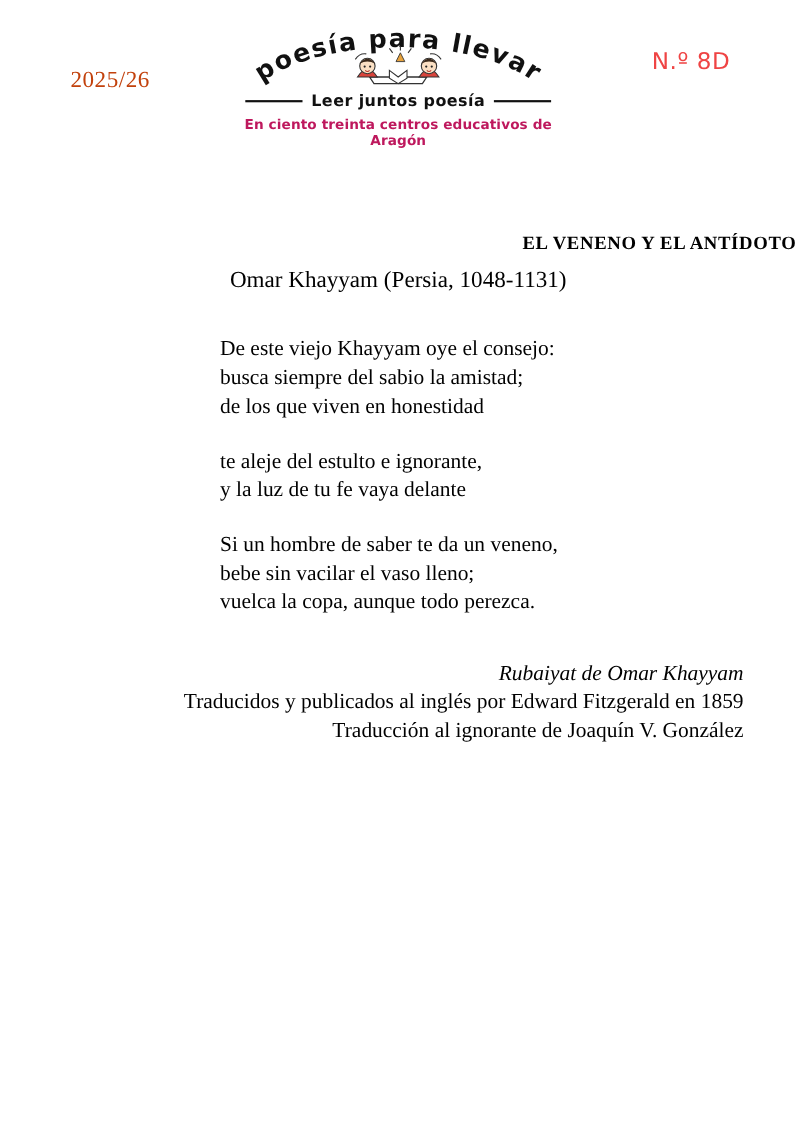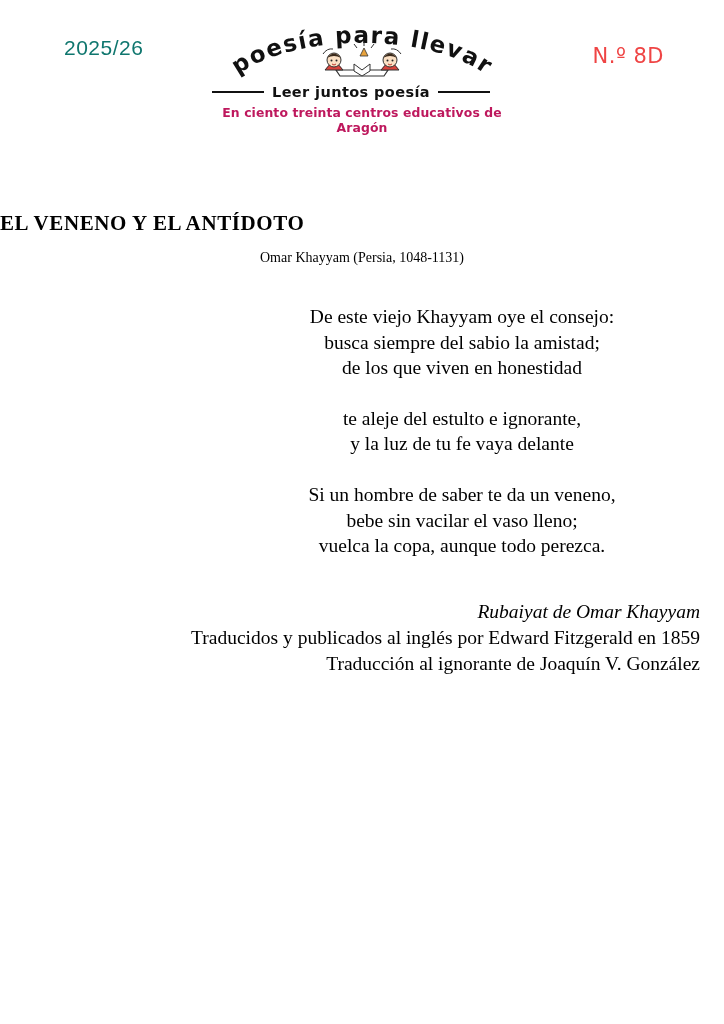--- a/index.html
+++ b/index.html
@@ -23,25 +23,25 @@
   }
 
   
   .header {
     position: relative;
     height: 165px;
   }
   .year {
     position: absolute;
     left: 64px;
-    top: 36px;
-    font-family: Liberation Sans, sans-serif;
+    top: 60px;
+    font-family: Liberation Serif, serif;
     font-size: 21px;
     letter-spacing: 0.5px;
-    color: #0f766e;
+    color: #c2410c;
   }
   .issue {
     position: absolute;
     right: 60px;
     top: 44px;
     font-family: "DejaVu Sans", sans-serif;
     font-size: 21px;
     letter-spacing: 0.5px;
     color: #ef4444;
   }
@@ -65,71 +65,70 @@
   }
   .logo-sub {
     font-family: "DejaVu Sans", sans-serif;
     font-size: 14.5px;
     font-weight: bold;
     letter-spacing: 0.4px;
     color: #111;
     margin-top: -6px;
     display: flex;
     align-items: center;
-    justify-content: flex-start;
+    justify-content: center;
     gap: 8px;
   }
   .rule {
     display: inline-block;
     width: 52px;
     height: 1.5px;
     background: #111;
   }
   .logo-note {
     font-family: "DejaVu Sans", sans-serif;
     font-size: 12.4px;
     font-weight: bold;
     color: #be185d;
     margin-top: 5px;
     letter-spacing: 0.1px;
   }
 
   
   .poem-title {
-    text-align: left;
-    font-size: 21px;
+    text-align: right;
+    font-size: 17px;
     font-weight: bold;
     letter-spacing: 0.6px;
     margin-top: 46px;
   }
   .poem-author {
     text-align: center;
-    font-size: 14px;
+    font-size: 21px;
     margin-top: 8px;
   }
 
   .poem-body {
     margin-top: 38px;
     padding-left: 200px;
     font-size: 19.5px;
     line-height: 25.6px;
   }
   .stanza {
     margin-bottom: 25px;
   }
   .stanza .line {
     white-space: pre;
-    text-align: center;
   }
 
   
   .credits {
     margin-top: 40px;
     text-align: right;
-    padding-right: 24px;
+    padding-right: 48px;
     font-size: 19.5px;
     line-height: 26px;
   }
   .credits .src {
     font-style: italic;
   }
 </style>
 </head>
 <body>
 

